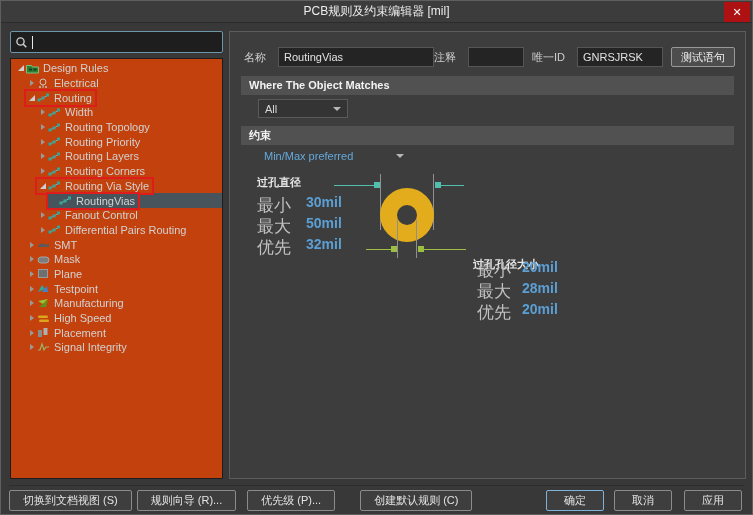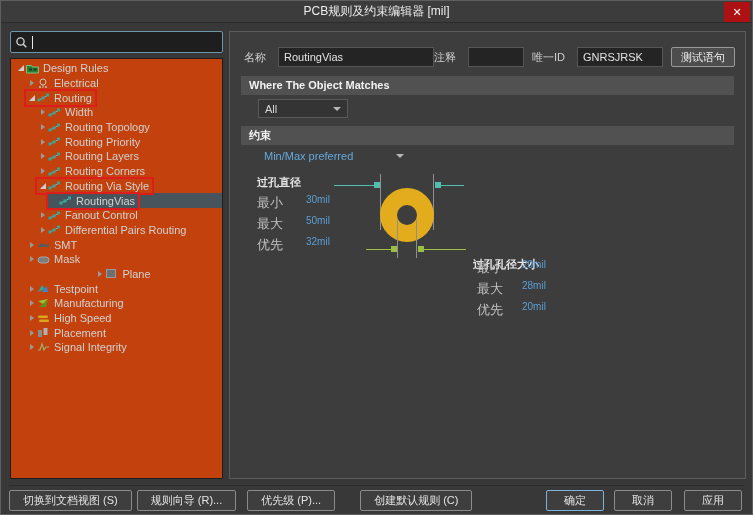--- a/index.html
+++ b/index.html
@@ -55,22 +55,22 @@
     background:#343434; border:1px solid #5a5a5a; display:flex; align-items:center;
     justify-content:space-between; padding:0 6px; cursor:pointer; }
   #scopedd .val { color:#d8d8d8; }
   .ddarrow { width:0; height:0; border-left:4px solid transparent; border-right:4px solid transparent;
     border-top:4px solid #b8b8b8; }
   #minmaxdd { position:absolute; left:34px; top:118px; width:140px; display:flex;
     align-items:center; justify-content:space-between; cursor:pointer; }
   #minmaxdd .val { color:#64a9dc; font-size:11px; }
   
   .ctitle { position:absolute; font-weight:bold; color:#e6e6e6; font-size:11px; white-space:nowrap; }
-  .clabel { position:absolute; color:#c0c0c0; font-size:13px; }
-  .cvalue { position:absolute; color:#5b9fd4; font-size:10px; }
+  .clabel { position:absolute; color:#c0c0c0; font-size:17px; }
+  .cvalue { position:absolute; color:#5b9fd4; font-size:14px;font-weight:bold; }
   #donut { position:absolute; left:150px; top:156px; width:54px; height:54px;
     border-radius:50%; background:#e2ac1c; }
   #donut .hole { position:absolute; left:17px; top:17px; width:20px; height:20px;
     border-radius:50%; background:#3d3d3d; }
   .vline { position:absolute; width:1px; background:#8f8f8f; }
   .hline { position:absolute; height:1px; }
   .ah { position:absolute; width:0; height:0; border-top:3.5px solid transparent; border-bottom:3.5px solid transparent; }
   .ah.right { border-left:6px solid; }
   .ah.left  { border-right:6px solid; }
   .teal { background:#52bfae; color:#52bfae; border-left-color:#52bfae; border-right-color:#52bfae; }
@@ -304,21 +304,21 @@
           <span class="arrow col"></span>
           <span class="ticon">
             <svg width="13" height="11">
               <rect x="1" y="3" width="11" height="6" rx="3" fill="#7d7d7d" stroke="#a5a5a5"></rect>
             </svg>
           </span>
           <span class="tlabel">Mask</span>
         </span>
         <span class="fill"></span>
       </div>
-      <div class="trow" style="padding-left: 15px; flex-direction: column;">
+      <div class="trow" style="padding-left: 15px;">
         <span class="nodewrap">
           <span class="arrow col"></span>
           <span class="ticon">
             <svg width="13" height="11">
               <rect x="1.5" y="1.5" width="9" height="8" fill="#6f6f6f" stroke="#9a9a9a"></rect>
             </svg>
           </span>
           <span class="tlabel">Plane</span>
         </span>
         <span class="fill"></span>

